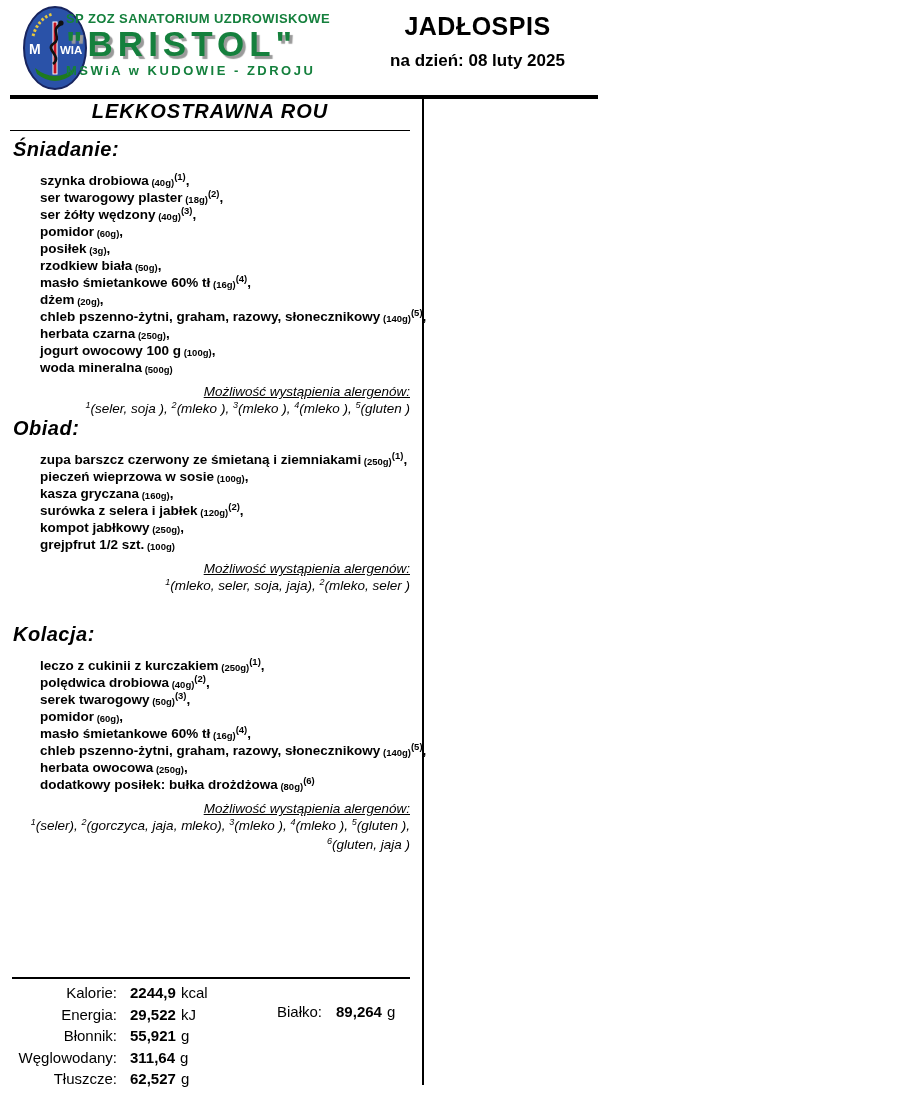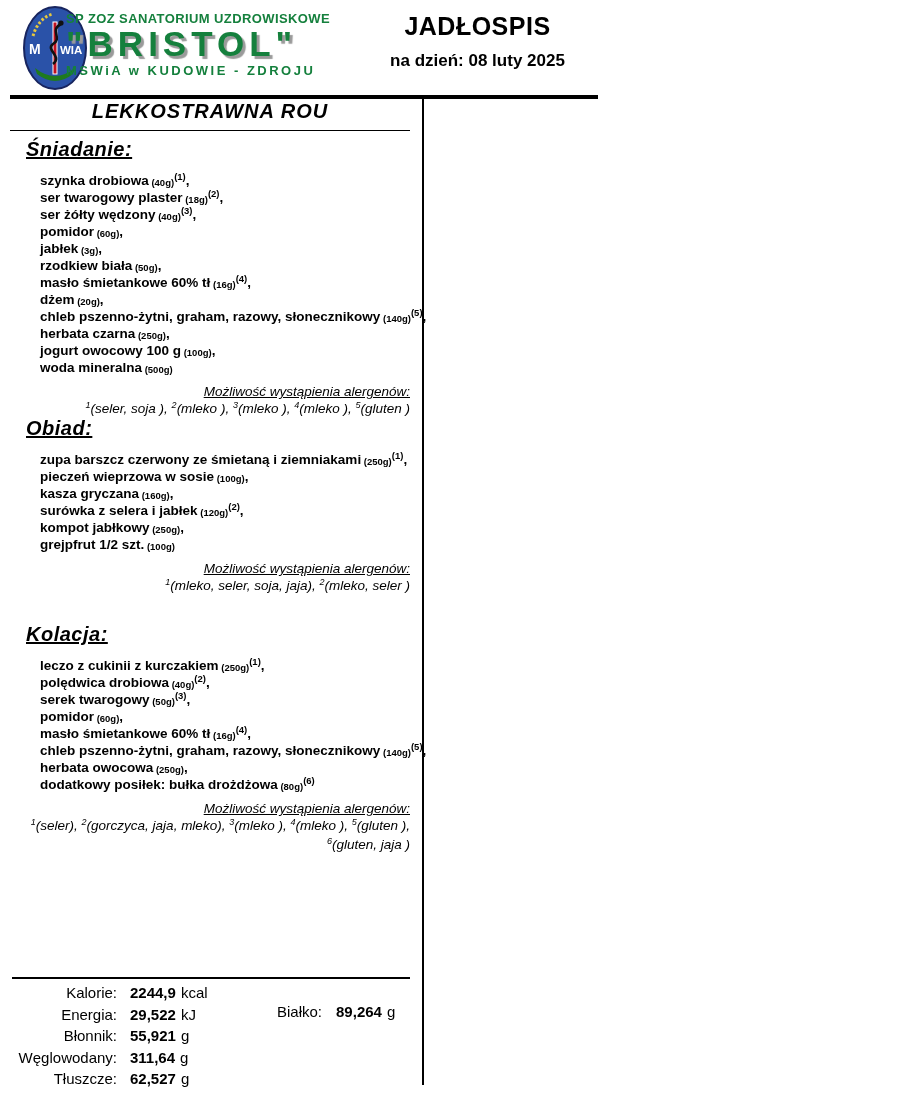--- a/index.html
+++ b/index.html
@@ -21,22 +21,22 @@
   .vline{position:absolute;left:422px;top:97px;width:2px;height:988px;background:#000;}
   
   .diet-title-wrap{position:absolute;left:10px;top:100px;width:400px;text-align:center;
     border-bottom:1.5px solid #000;padding-bottom:7px;}
   .diet-title{font-size:20px;font-weight:bold;font-style:italic;letter-spacing:1px;}
   
   .section{position:absolute;left:10px;width:402px;}
   #sections-host .section:nth-of-type(1){top:138px;}
   #sections-host .section:nth-of-type(2){top:417px;}
   #sections-host .section:nth-of-type(3){top:623px;}
-  .sec-heading{margin-left:16px;display:inline-block;font-size:20px;font-weight:bold;
-    font-style:italic;text-decoration:underline;letter-spacing:.5px;}
+  .sec-heading{margin-left:3px;display:inline-block;font-size:20px;font-weight:bold;
+    font-style:italic;letter-spacing:.5px;}
   .item-list{margin-left:30px;margin-top:12px;}
   .menu-item{font-size:13.5px;font-weight:bold;line-height:16px;white-space:nowrap;}
   .portion{font-size:9.5px;font-weight:bold;position:relative;top:1px;}
   .msup{font-size:9.5px;font-weight:bold;position:relative;top:-5px;}
   .allergens{text-align:right;margin-top:5px;padding-right:2px;}
   .allergen-heading{display:inline-block;font-size:13.5px;font-style:italic;text-decoration:underline;}
   .allergen-line{font-size:13.5px;font-style:italic;line-height:17px;white-space:nowrap;}
   .allergen-line .asup{font-size:9px;font-style:italic;position:relative;top:-5px;}
   
   .rule-bottom{position:absolute;left:12px;top:977px;width:398px;height:1.5px;background:#000;}
@@ -82,21 +82,21 @@
 </div>
 
 <div id="sections-host">
   <div class="section">
     <span class="sec-heading">Śniadanie:</span>
     <div class="item-list">
         <div class="menu-item"><span class="item-name">szynka drobiowa</span><span class="portion"> (40g)</span><span class="msup">(1)</span><span class="item-tail">,</span></div>
         <div class="menu-item"><span class="item-name">ser twarogowy plaster</span><span class="portion"> (18g)</span><span class="msup">(2)</span><span class="item-tail">,</span></div>
         <div class="menu-item"><span class="item-name">ser żółty wędzony</span><span class="portion"> (40g)</span><span class="msup">(3)</span><span class="item-tail">,</span></div>
         <div class="menu-item"><span class="item-name">pomidor</span><span class="portion"> (60g)</span><span class="item-tail">,</span></div>
-        <div class="menu-item"><span class="item-name">jabłek</span><span class="portion"> (3g)</span><span class="item-tail">,</span></div>
+        <div class="menu-item"><span class="item-name">posiłek</span><span class="portion"> (3g)</span><span class="item-tail">,</span></div>
         <div class="menu-item"><span class="item-name">rzodkiew biała</span><span class="portion"> (50g)</span><span class="item-tail">,</span></div>
         <div class="menu-item"><span class="item-name">masło śmietankowe 60% tł</span><span class="portion"> (16g)</span><span class="msup">(4)</span><span class="item-tail">,</span></div>
         <div class="menu-item"><span class="item-name">dżem</span><span class="portion"> (20g)</span><span class="item-tail">,</span></div>
         <div class="menu-item"><span class="item-name">chleb pszenno-żytni, graham, razowy, słonecznikowy</span><span class="portion"> (140g)</span><span class="msup">(5)</span><span class="item-tail">,</span></div>
         <div class="menu-item"><span class="item-name">herbata czarna</span><span class="portion"> (250g)</span><span class="item-tail">,</span></div>
         <div class="menu-item"><span class="item-name">jogurt owocowy 100 g</span><span class="portion"> (100g)</span><span class="item-tail">,</span></div>
         <div class="menu-item"><span class="item-name">woda mineralna</span><span class="portion"> (500g)</span></div>
       </div>
     <div class="allergens">
       <span class="allergen-heading">Możliwość wystąpienia alergenów:</span>

